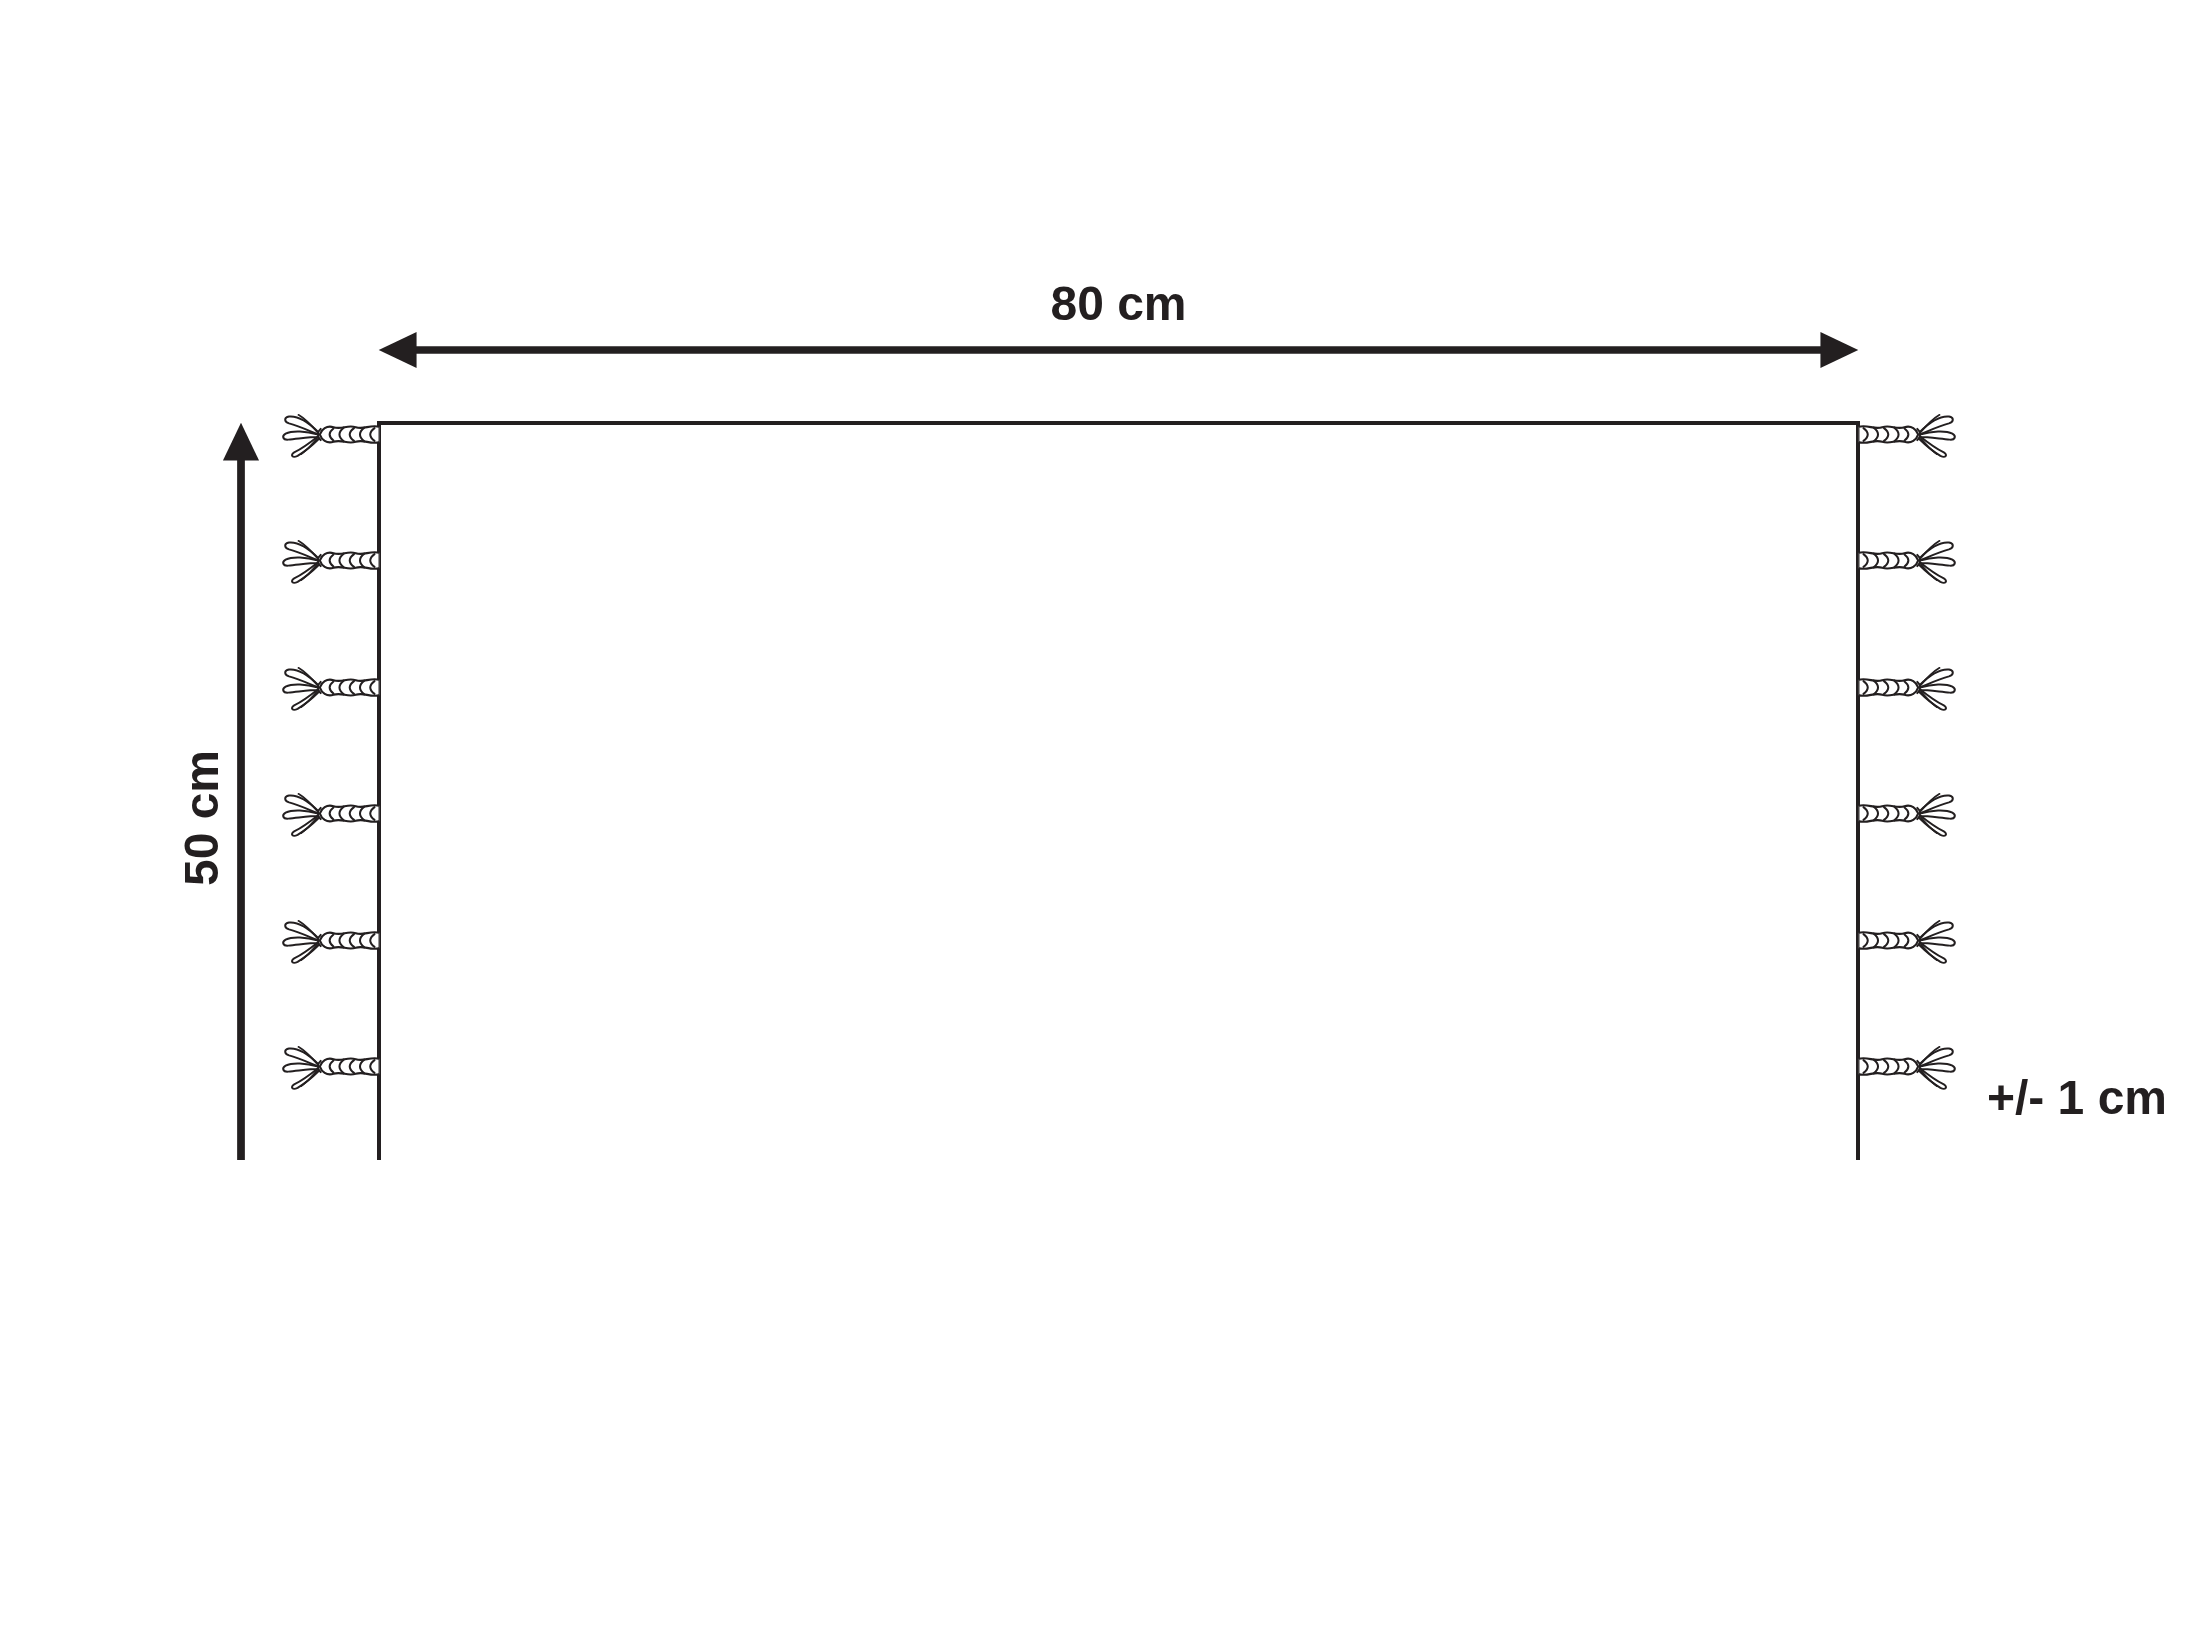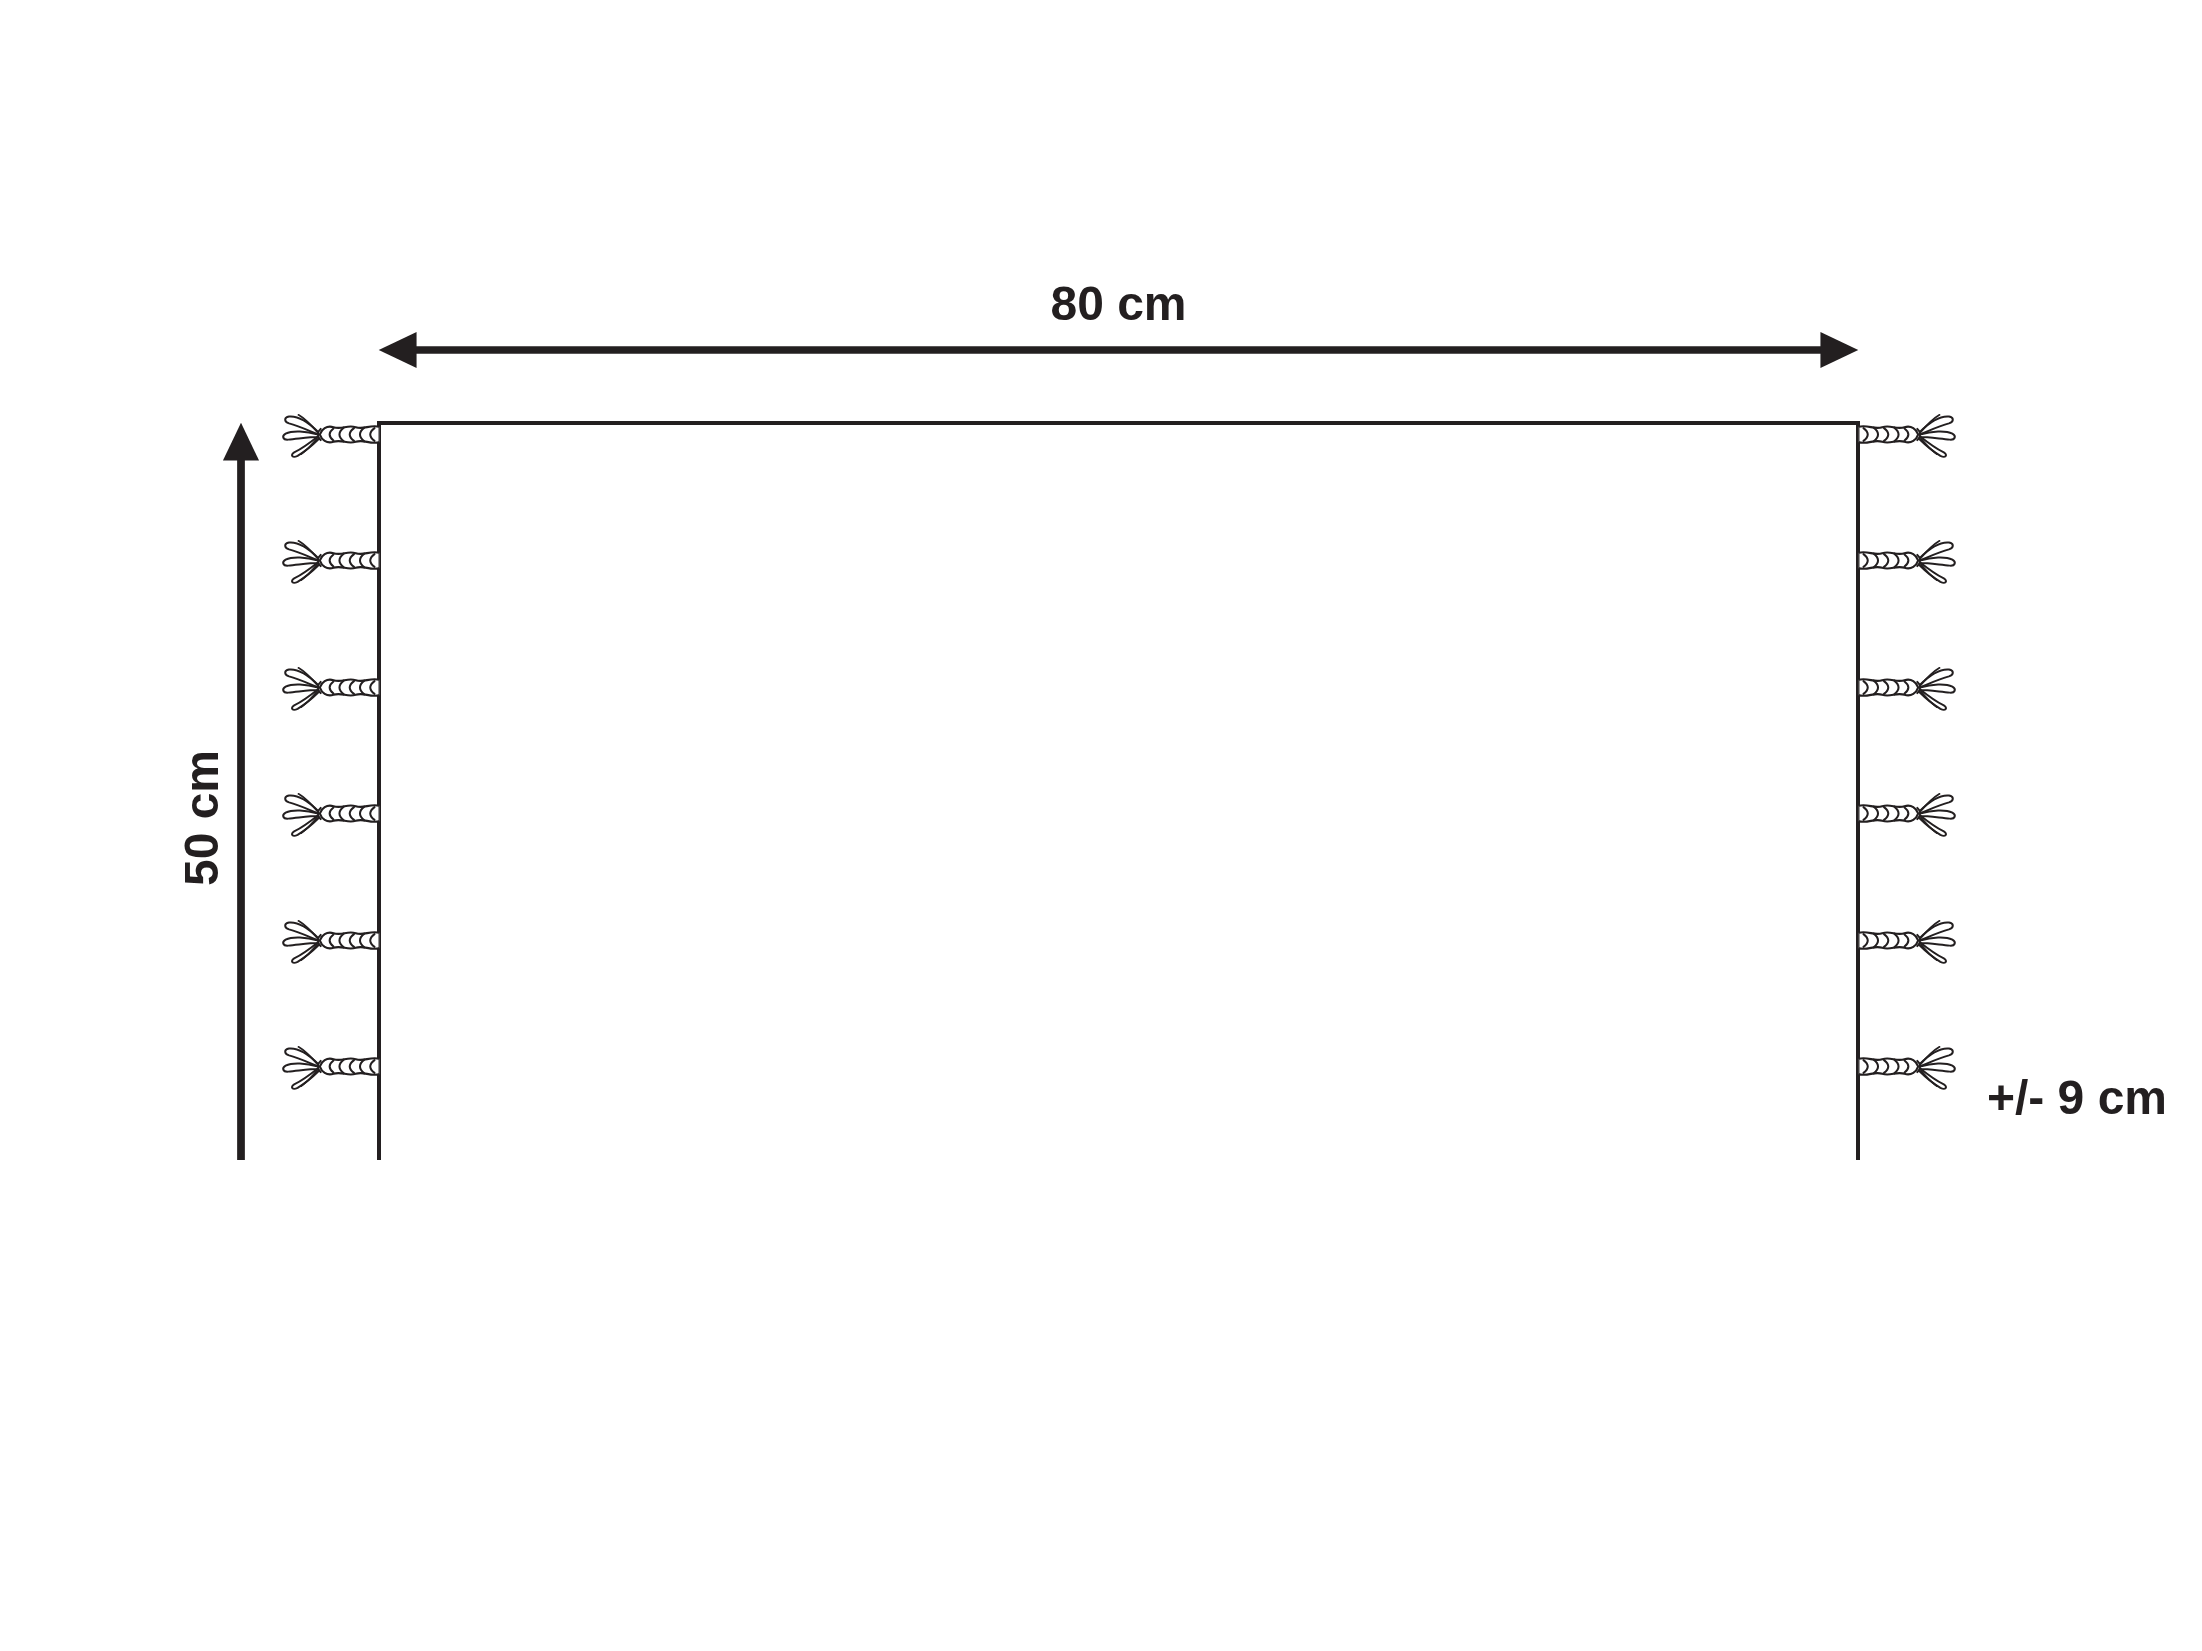--- a/index.html
+++ b/index.html
@@ -156,16 +156,16 @@
     <polygon points="30,2 9,46 51,46" fill="#231f20"></polygon>
     <polygon points="30,920 9,876 51,876" fill="#231f20"></polygon>
   </svg>
 
   <div class="width-label-wrap">
     <span class="dim-label">80 cm</span>
   </div>
   <div class="height-label-wrap">
     <span class="dim-label">50 cm</span>
   </div>
-  <div class="tolerance">+/- 9 cm</div>
+  <div class="tolerance">+/- 1 cm</div>
 
 </div>
 
 
 </body></html>

